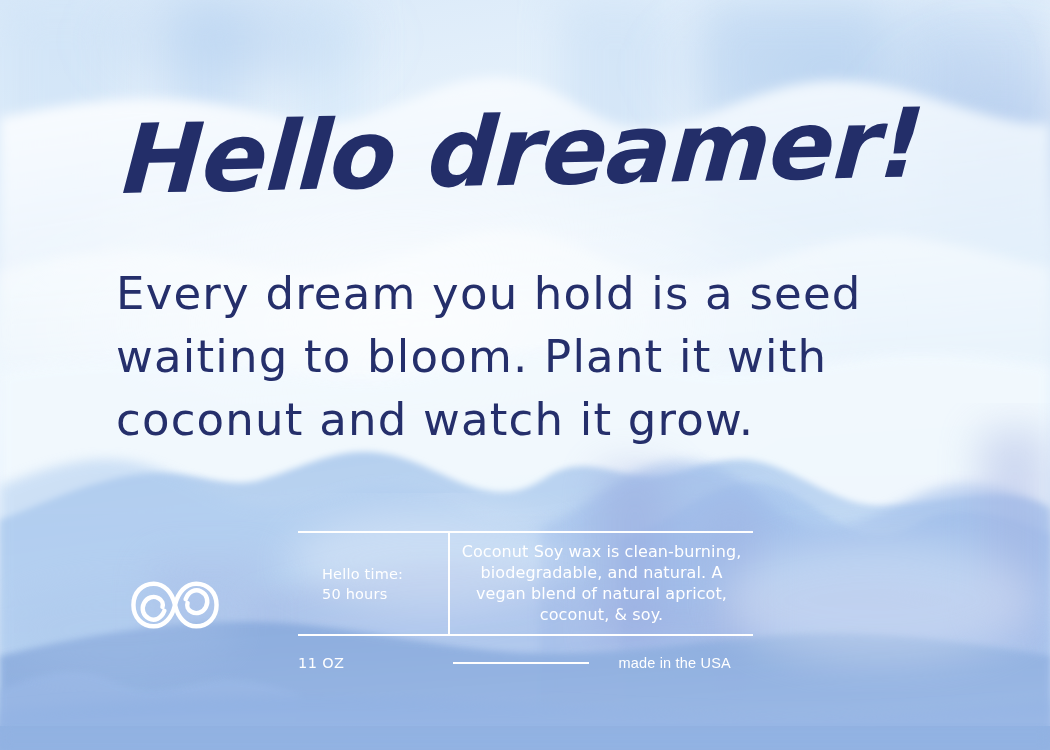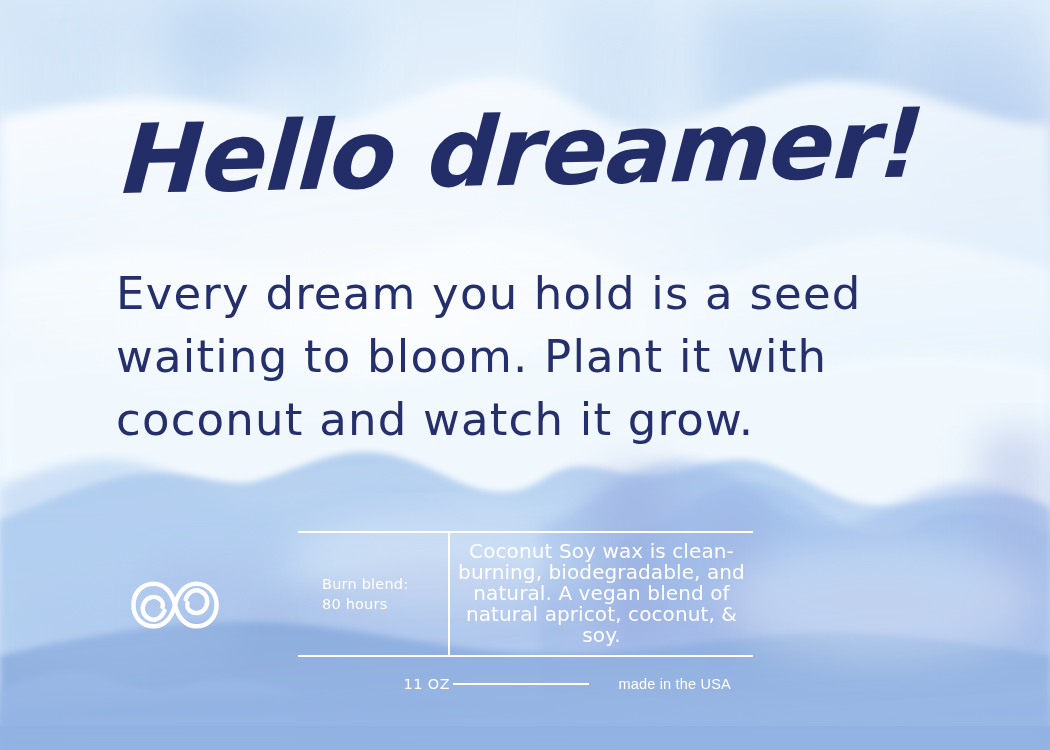--- a/index.html
+++ b/index.html
@@ -117,36 +117,36 @@
     display: flex;
     align-items: center;
     justify-content: center;
     padding: 8px 6px 9px 6px;
     box-sizing: border-box;
   }
   .spec-desc p {
     margin: 0;
     text-align: center;
     font-family: "DejaVu Sans", sans-serif;
-    font-size: 20px;
+    font-size: 16px;
     line-height: 21px;
     color: #ffffff;
     letter-spacing: 0.1px;
   }
 
   .spec-row-bottom {
     display: flex;
     align-items: center;
     height: 54px;
     padding: 0 0 0 0;
   }
   .spec-oz {
     width: 152px;
     flex: 0 0 152px;
-    text-align: right;
+    text-align: left;
     font-family: "DejaVu Sans", sans-serif;
     font-size: 14.5px;
     color: #ffffff;
     letter-spacing: 0.4px;
   }
   .spec-rule {
     flex: 0 0 136px;
     height: 2px;
     background: #ffffff;
     margin-left: 3px;
@@ -368,22 +368,22 @@
                    C 79,38 72,40 67,37
                    C 63,35 62,31 63,28"></path>
         </g>
       </svg>
     </div>
 
     <div class="spec-panel">
 
       <div class="spec-row-top">
         <div class="spec-burn">
-          <span>Burn blend:</span>
-          <span>80 hours</span>
+          <span>Hello time:</span>
+          <span>50 hours</span>
         </div>
         <div class="spec-desc">
           <p>Coconut Soy wax is clean-burning, biodegradable, and natural. A vegan blend of natural apricot, coconut, &amp; soy.</p>
         </div>
       </div>
 
       <div class="spec-row-bottom">
         <div class="spec-oz">11 OZ</div>
         <div class="spec-rule"></div>
         <div class="spec-origin">made in the USA</div>

